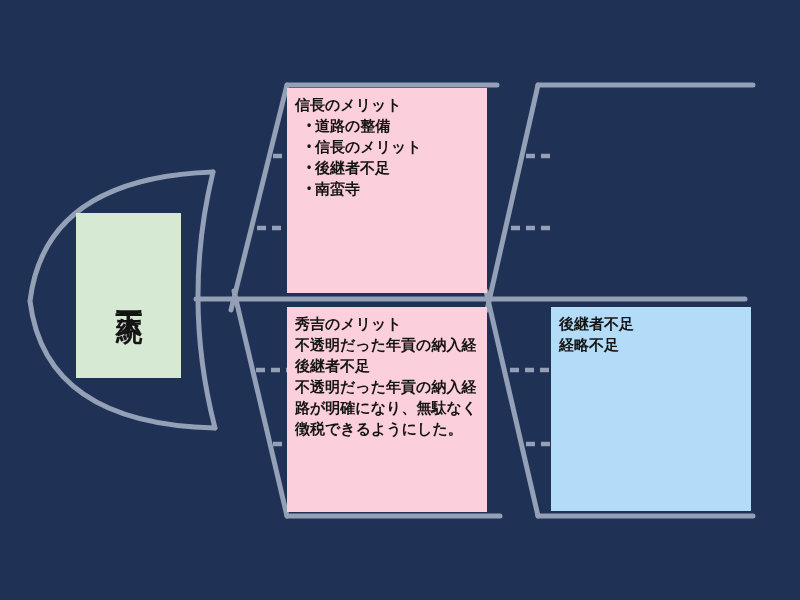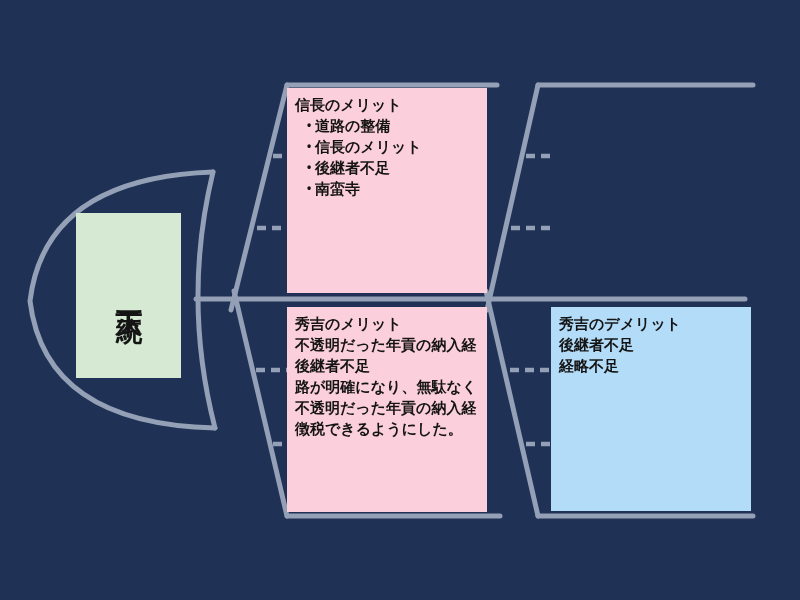--- a/index.html
+++ b/index.html
@@ -100,24 +100,23 @@
       <span class="marker">•</span>
       <span>南蛮寺</span>
     </div>
   </div>
 
 
   <div class="box pink bl">
     <div class="t-line">秀吉のメリット</div>
     <div class="t-line">不透明だった年貢の納入経</div>
     <div class="t-line">後継者不足</div>
+    <div class="t-line">不透明だった年貢の納入経</div>
     <div class="t-line">路が明確になり、無駄なく</div>
-    <div class="t-line">不透明だった年貢の納入経</div>
     <div class="t-line">徴税できるようにした。</div>
   </div>
 
   <div class="box blue br">
-    <div class="t-line">秀吉のデメリット</div>
     <div class="t-line">後継者不足</div>
     <div class="t-line">経略不足</div>
   </div>
 
 </div>
 
 </body></html>

